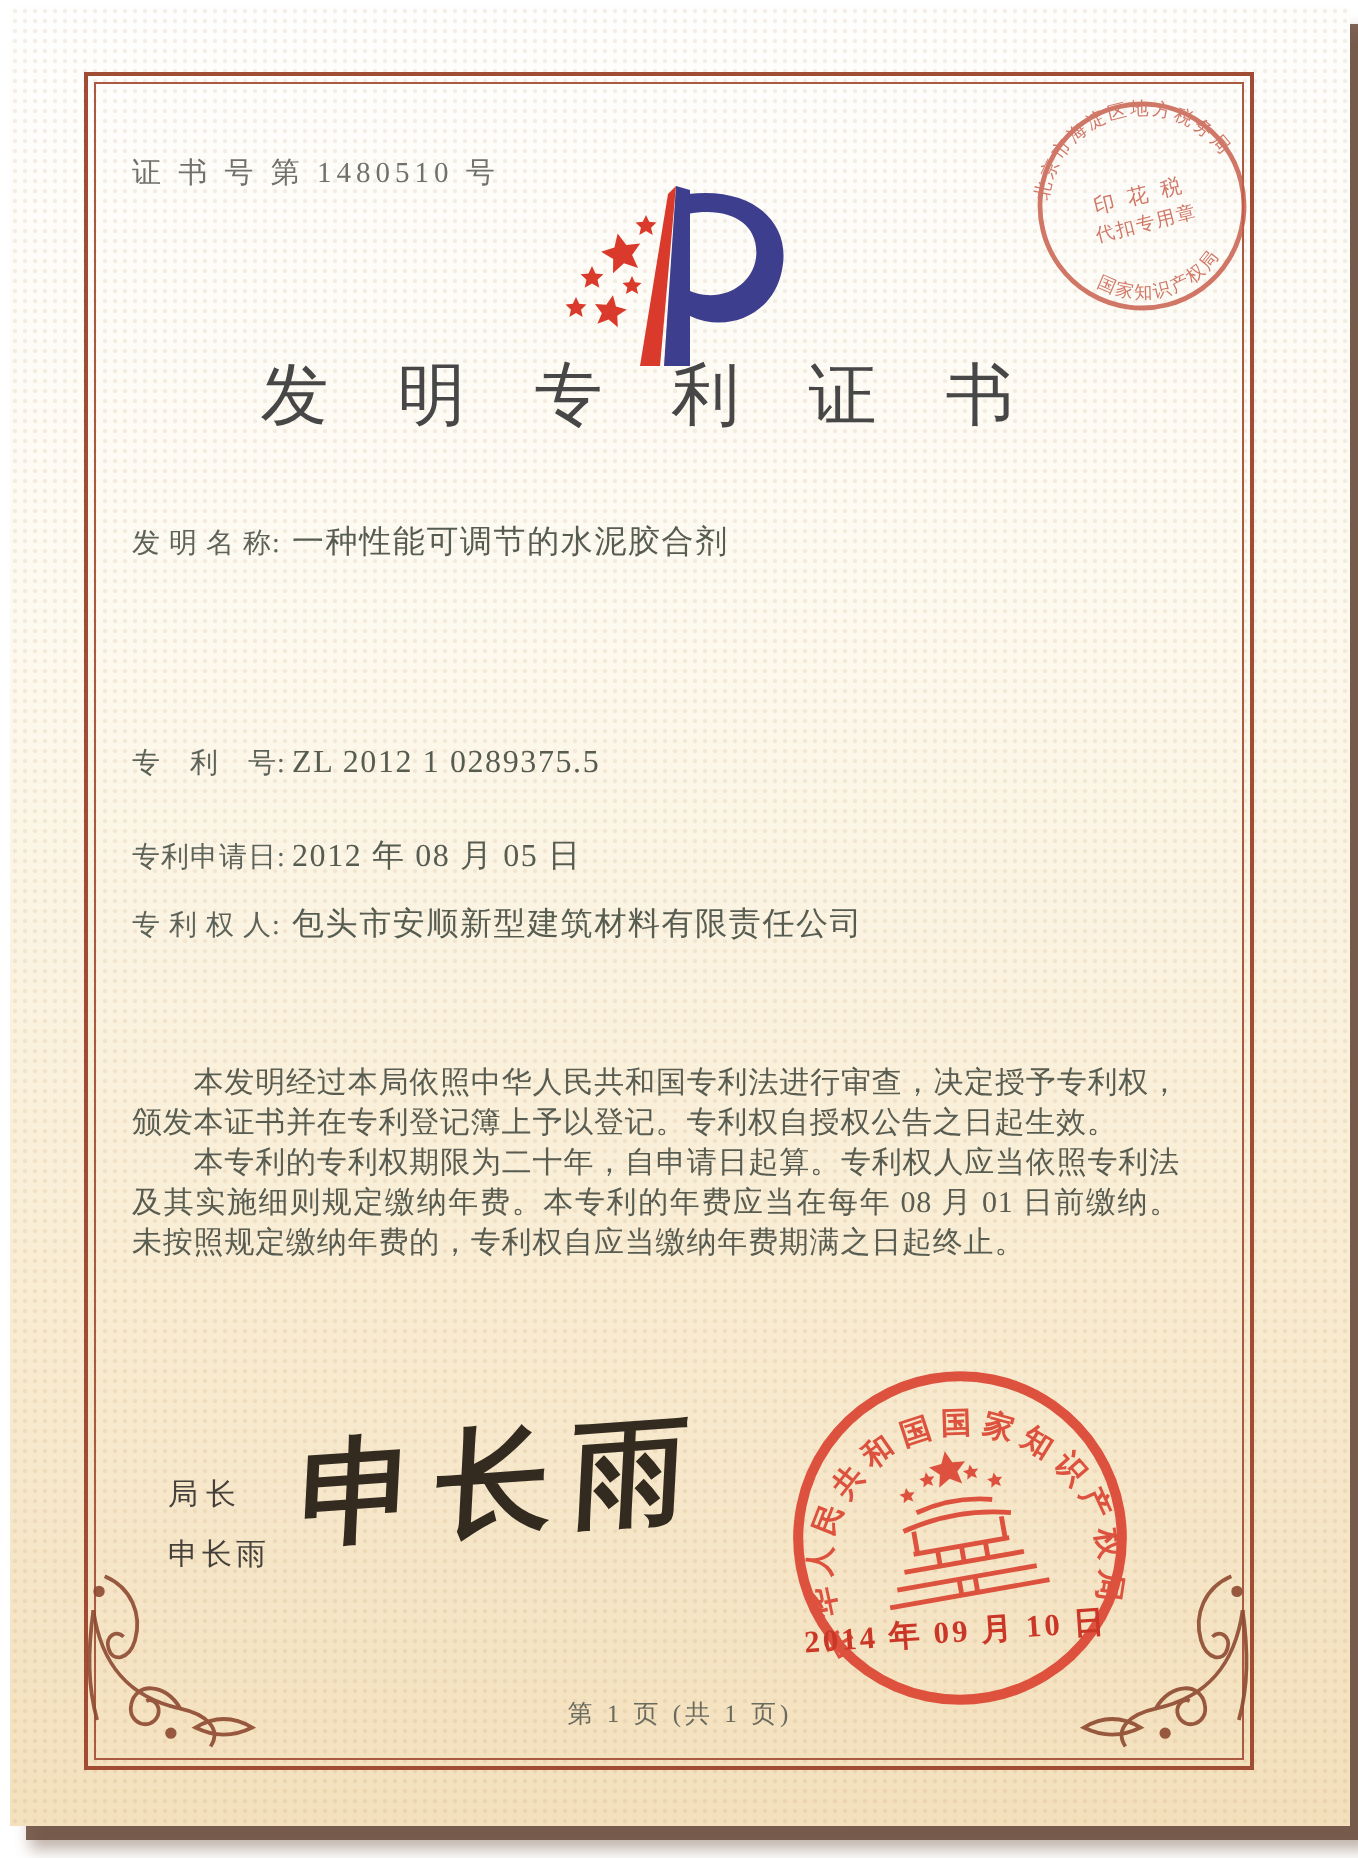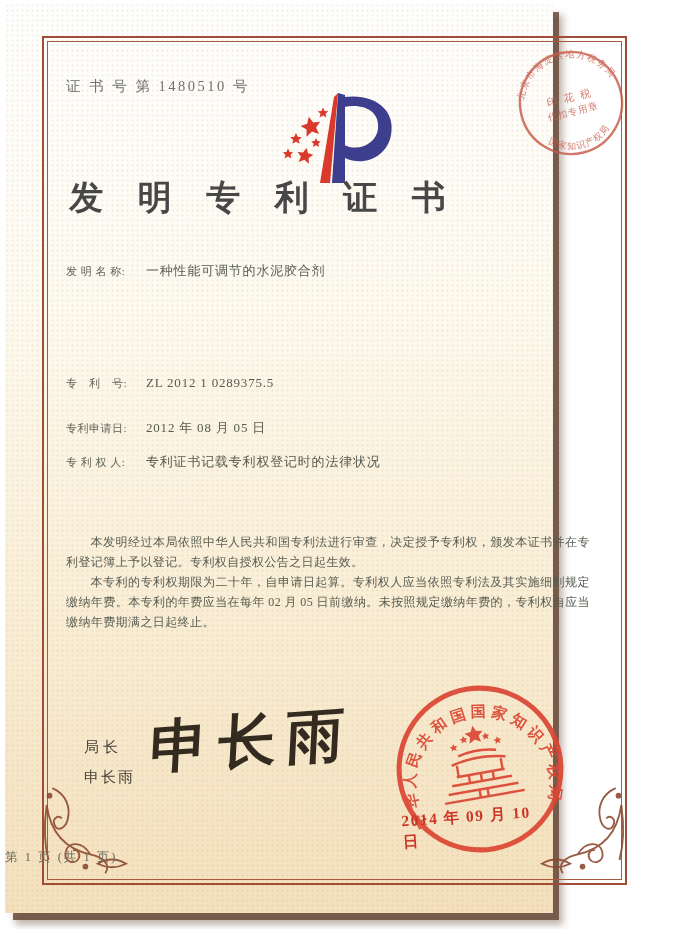--- a/index.html
+++ b/index.html
@@ -2,66 +2,66 @@
 <html><head>
 <meta charset="utf-8">
 <style>
   html,body{margin:0;padding:0;}
   body{
     width:679px;height:929px;position:relative;overflow:hidden;
     background:#ffffff;
     font-family:"Liberation Serif","DejaVu Serif",serif;
   }
   .paper{
-    position:absolute;left:5px;top:3px;width:548px;height:910px;
+    position:absolute;left:5px;top:3px;width:670px;height:910px;
     background-image:
       radial-gradient(circle, rgba(176,132,78,0.13) 0.8px, rgba(0,0,0,0) 1.3px),
       linear-gradient(178deg,#fefefe 0%,#fdfaf0 32%,#faf0da 60%,#f3dfbb 100%);
     background-size:5px 5px,100% 100%;
     box-shadow:7px 8px 0 -1px rgba(104,74,58,0.85), 10px 12px 7px rgba(120,90,70,0.45);
   }
   .frame-outer{
     position:absolute;left:37px;top:33px;width:581px;height:845px;
     border:2px solid #a14c34;
   }
   .frame-inner{position:absolute;inset:3px;border:1px solid #ab5a42;}
   .cert-no{
     position:absolute;left:61px;top:74px;font-size:14.5px;color:#70716b;
     letter-spacing:2.5px;
   }
   .logo{position:absolute;left:273px;top:80px;width:132px;height:106px;}
   .tax-stamp{position:absolute;left:506px;top:40px;width:120px;height:120px;opacity:.82;transform:rotate(-14deg);}
   .doc-title{
     position:absolute;left:0;right:30px;top:172px;text-align:center;
-    font-size:34px;color:#474747;letter-spacing:13px;font-weight:700;
+    font-size:34px;color:#474747;letter-spacing:13px;font-weight:400;
   }
   .field{position:absolute;left:61px;white-space:nowrap;color:#5c6156;}
-  .field .lbl{display:inline-block;width:76px;font-size:11px;letter-spacing:.5px;color:#5e635a;vertical-align:baseline;}
-  .field .val{font-size:13px;letter-spacing:.8px;color:#575c51;}
+  .field .lbl{display:inline-block;width:76px;font-size:14px;letter-spacing:.5px;color:#5e635a;vertical-align:baseline;}
+  .field .val{font-size:16px;letter-spacing:.8px;color:#575c51;}
   .f0{top:258px}.f1{top:312px}.f2{top:370px}.f3{top:415px}.f4{top:449px}.f5{top:496px}
   .body-text{
     position:absolute;left:61px;top:529px;width:524px;
-    font-size:12px;line-height:20px;color:#585c51;text-align:justify;
+    font-size:15px;line-height:20px;color:#585c51;text-align:justify;
     letter-spacing:.4px;
   }
   .body-text p{margin:0;text-indent:2.05em;}
   .signer-title{position:absolute;left:79px;top:735px;font-size:15px;color:#45413a;letter-spacing:4px;}
   .signer-name{position:absolute;left:79px;top:765px;font-size:15px;color:#45413a;letter-spacing:2px;}
   .signature-script{
     position:absolute;left:145px;top:698px;width:250px;
     font-size:58px;color:#342b20;letter-spacing:10px;font-weight:bold;
     transform:rotate(-4deg) skewX(-7deg);
   }
   .big-seal{position:absolute;left:384px;top:675px;width:182px;height:182px;opacity:.93;}
   .seal-date{
     position:absolute;left:397px;top:803px;font-size:15.5px;font-weight:bold;
     color:#cb3727;letter-spacing:1.5px;transform:rotate(-4deg);
   }
   .page-footer{
-    position:absolute;left:0;right:0;top:846px;
+    position:absolute;left:0;right:0;top:846px;text-align:center;
     font-size:12.5px;color:#6a6a5e;letter-spacing:2px;
   }
   .flourish{position:absolute;width:104px;height:104px;}
   .flourish-left{left:36px;top:770px;}
   .flourish-right{left:518px;top:770px;transform:scaleX(-1);}
 </style>
 </head>
 <body>
 
 <div class="paper">
@@ -114,26 +114,26 @@
   <div class="field f2">
     <span class="lbl">专　利　号:</span>
     <span class="val">ZL 2012 1 0289375.5</span>
   </div>
   <div class="field f3">
     <span class="lbl">专利申请日:</span>
     <span class="val">2012 年 08 月 05 日</span>
   </div>
   <div class="field f4">
     <span class="lbl">专 利 权 人:</span>
-    <span class="val">专利证书记载专利权登记时的法律状况</span>
+    <span class="val">包头市安顺新型建筑材料有限责任公司</span>
   </div>
 
   <div class="body-text">
     <p>本发明经过本局依照中华人民共和国专利法进行审查，决定授予专利权，颁发本证书并在专利登记簿上予以登记。专利权自授权公告之日起生效。</p>
-    <p>本专利的专利权期限为二十年，自申请日起算。专利权人应当依照专利法及其实施细则规定缴纳年费。本专利的年费应当在每年 02 月 05 日前缴纳。未按照规定缴纳年费的，专利权自应当缴纳年费期满之日起终止。</p>
+    <p>本专利的专利权期限为二十年，自申请日起算。专利权人应当依照专利法及其实施细则规定缴纳年费。本专利的年费应当在每年 08 月 01 日前缴纳。未按照规定缴纳年费的，专利权自应当缴纳年费期满之日起终止。</p>
   </div>
 
   <div class="signer-title">局长</div>
   <div class="signer-name">申长雨</div>
   <div class="signature-script">申长雨</div>
 
   <svg class="big-seal" viewBox="-90 -90 180 180">
     <defs>
       <path id="sealArc" d="M -59,47 A 67,67 0 1 1 59,47" fill="none"></path>
       <polygon id="star2" points="0,-10 2.9,-3.8 9.5,-3.1 4.6,1.5 6.1,8.1 0,4.5 -6.1,8.1 -4.6,1.5 -9.5,-3.1 -2.9,-3.8"></polygon>

